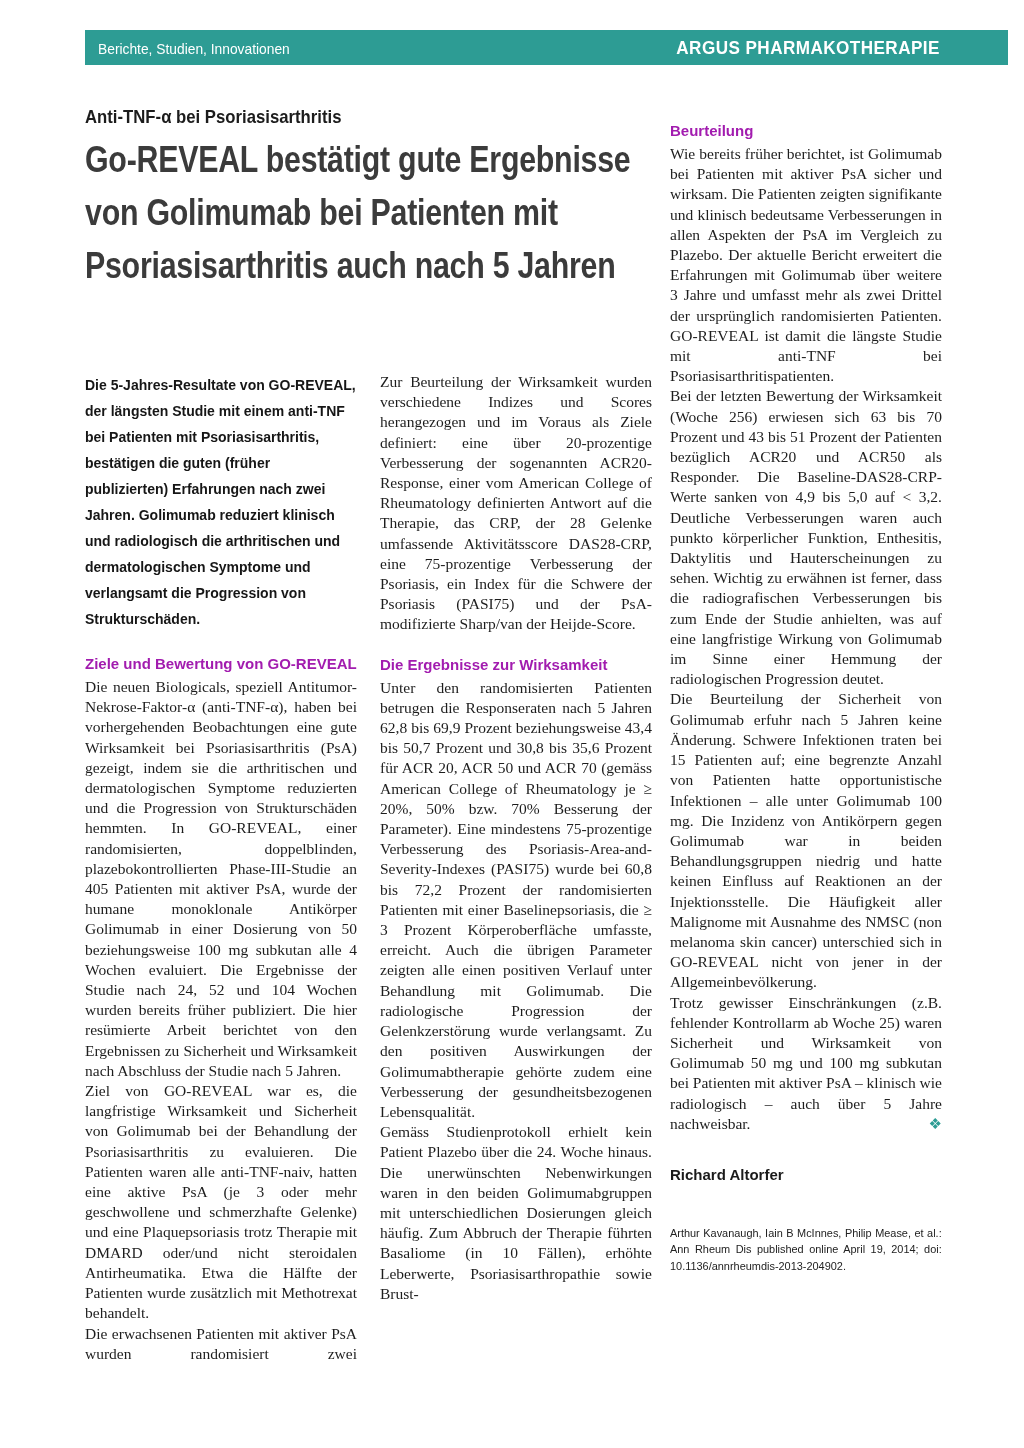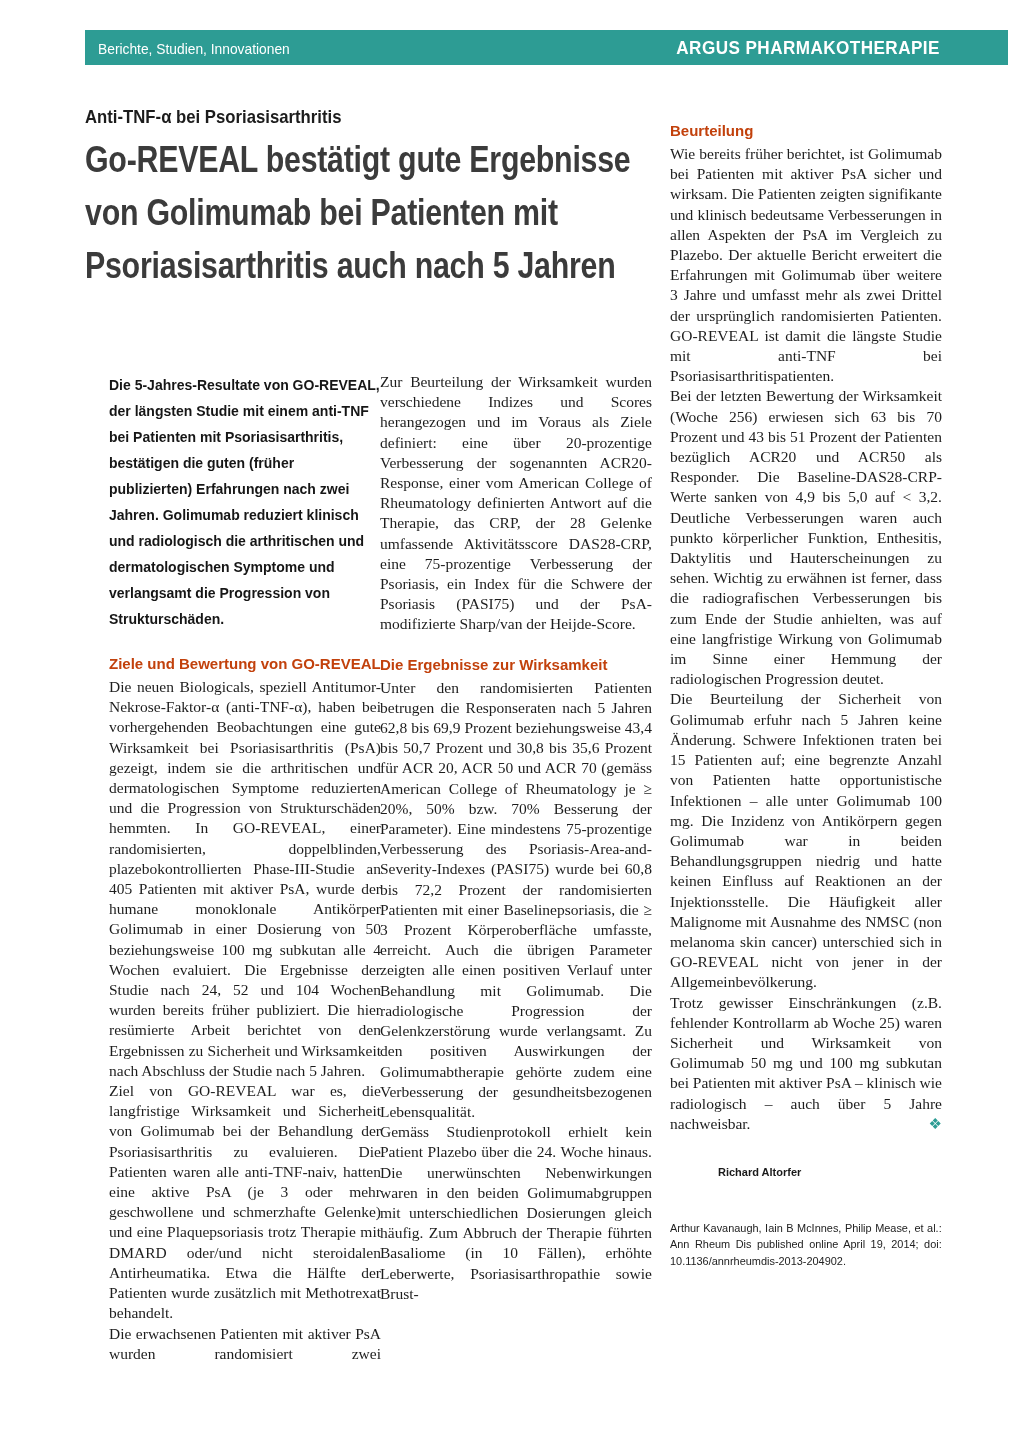--- a/index.html
+++ b/index.html
@@ -35,44 +35,44 @@
     position:absolute; left:85px; top:133px; margin:0;
     font-family:"Liberation Sans", sans-serif; font-weight:bold;
     font-size:37px; line-height:53px; color:#3b3b3b;
     transform:scaleX(0.82); transform-origin:left top; white-space:nowrap;
     letter-spacing:-0.3px;
   }
   .title-line { display:block; }
 
   
   .col { position:absolute; width:272px; }
-  .col-left  { left:85px;  top:372px;margin-left:24px; }
+  .col-left  { left:85px;  top:372px; }
   .col-mid   { left:380px; top:372px; }
   .col-right { left:670px; top:101px; }
 
   .lead {
     margin:0 0 22px 0;
     font-family:"Liberation Sans", sans-serif; font-weight:bold;
     font-size:14px; line-height:26px; color:#161616; text-align:left;
   }
   .heading {
     margin:20px 0 3px 0;
     font-family:"Liberation Sans", sans-serif; font-weight:bold;
-    font-size:15px; line-height:20px; color:#c2410c;
+    font-size:15px; line-height:20px; color:#a21caf;
   }
   .body-par {
     margin:0; font-size:15.5px; line-height:20.2px; color:#1d1d1d;
     text-align:justify;
   }
   .end-mark { float:right; color:#2d9c94; font-size:15px; line-height:20.2px; }
 
   .author {
     margin-top:32px;
     font-family:"Liberation Sans", sans-serif; font-weight:bold;
-    font-size:11px; color:#1a1a1a;margin-left:48px;
+    font-size:15px; color:#1a1a1a;
   }
   .reference {
     margin:42px 0 0 0;
     font-family:"Liberation Sans", sans-serif;
     font-size:11.5px; line-height:16.5px; color:#222222;
     text-align:justify; width:286px;
     transform:scaleX(0.95); transform-origin:left top;
   }
 
   

